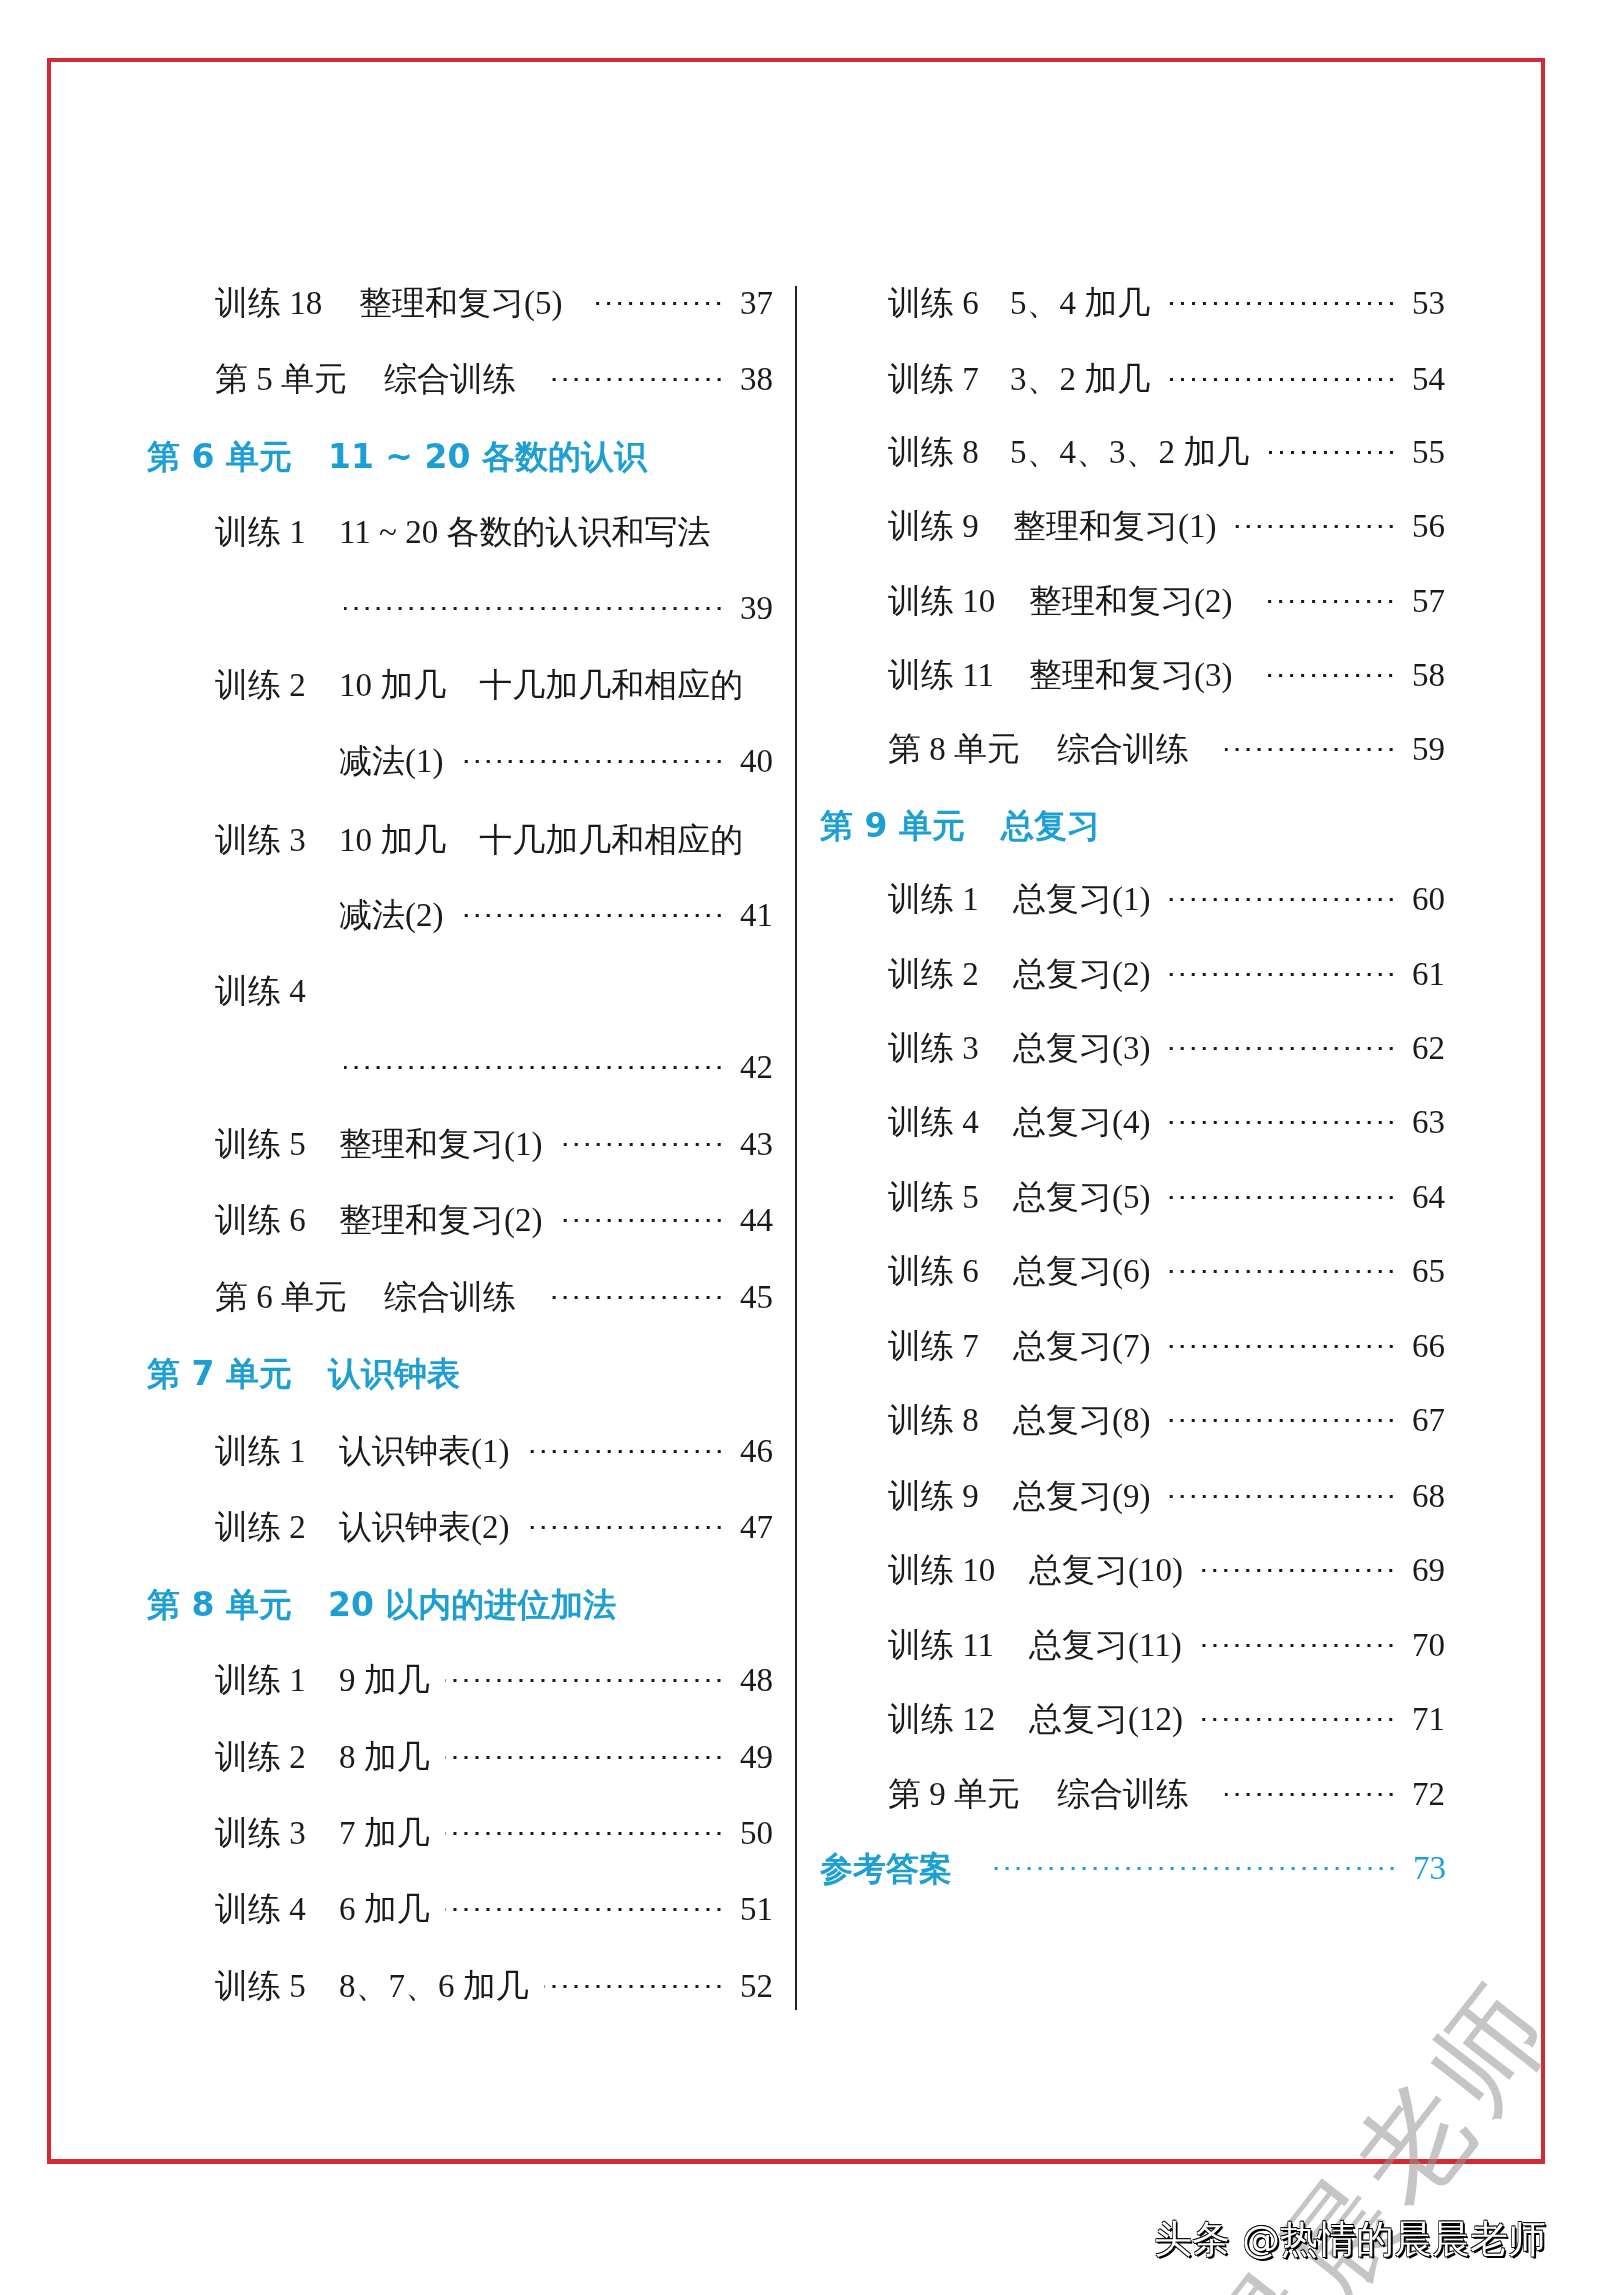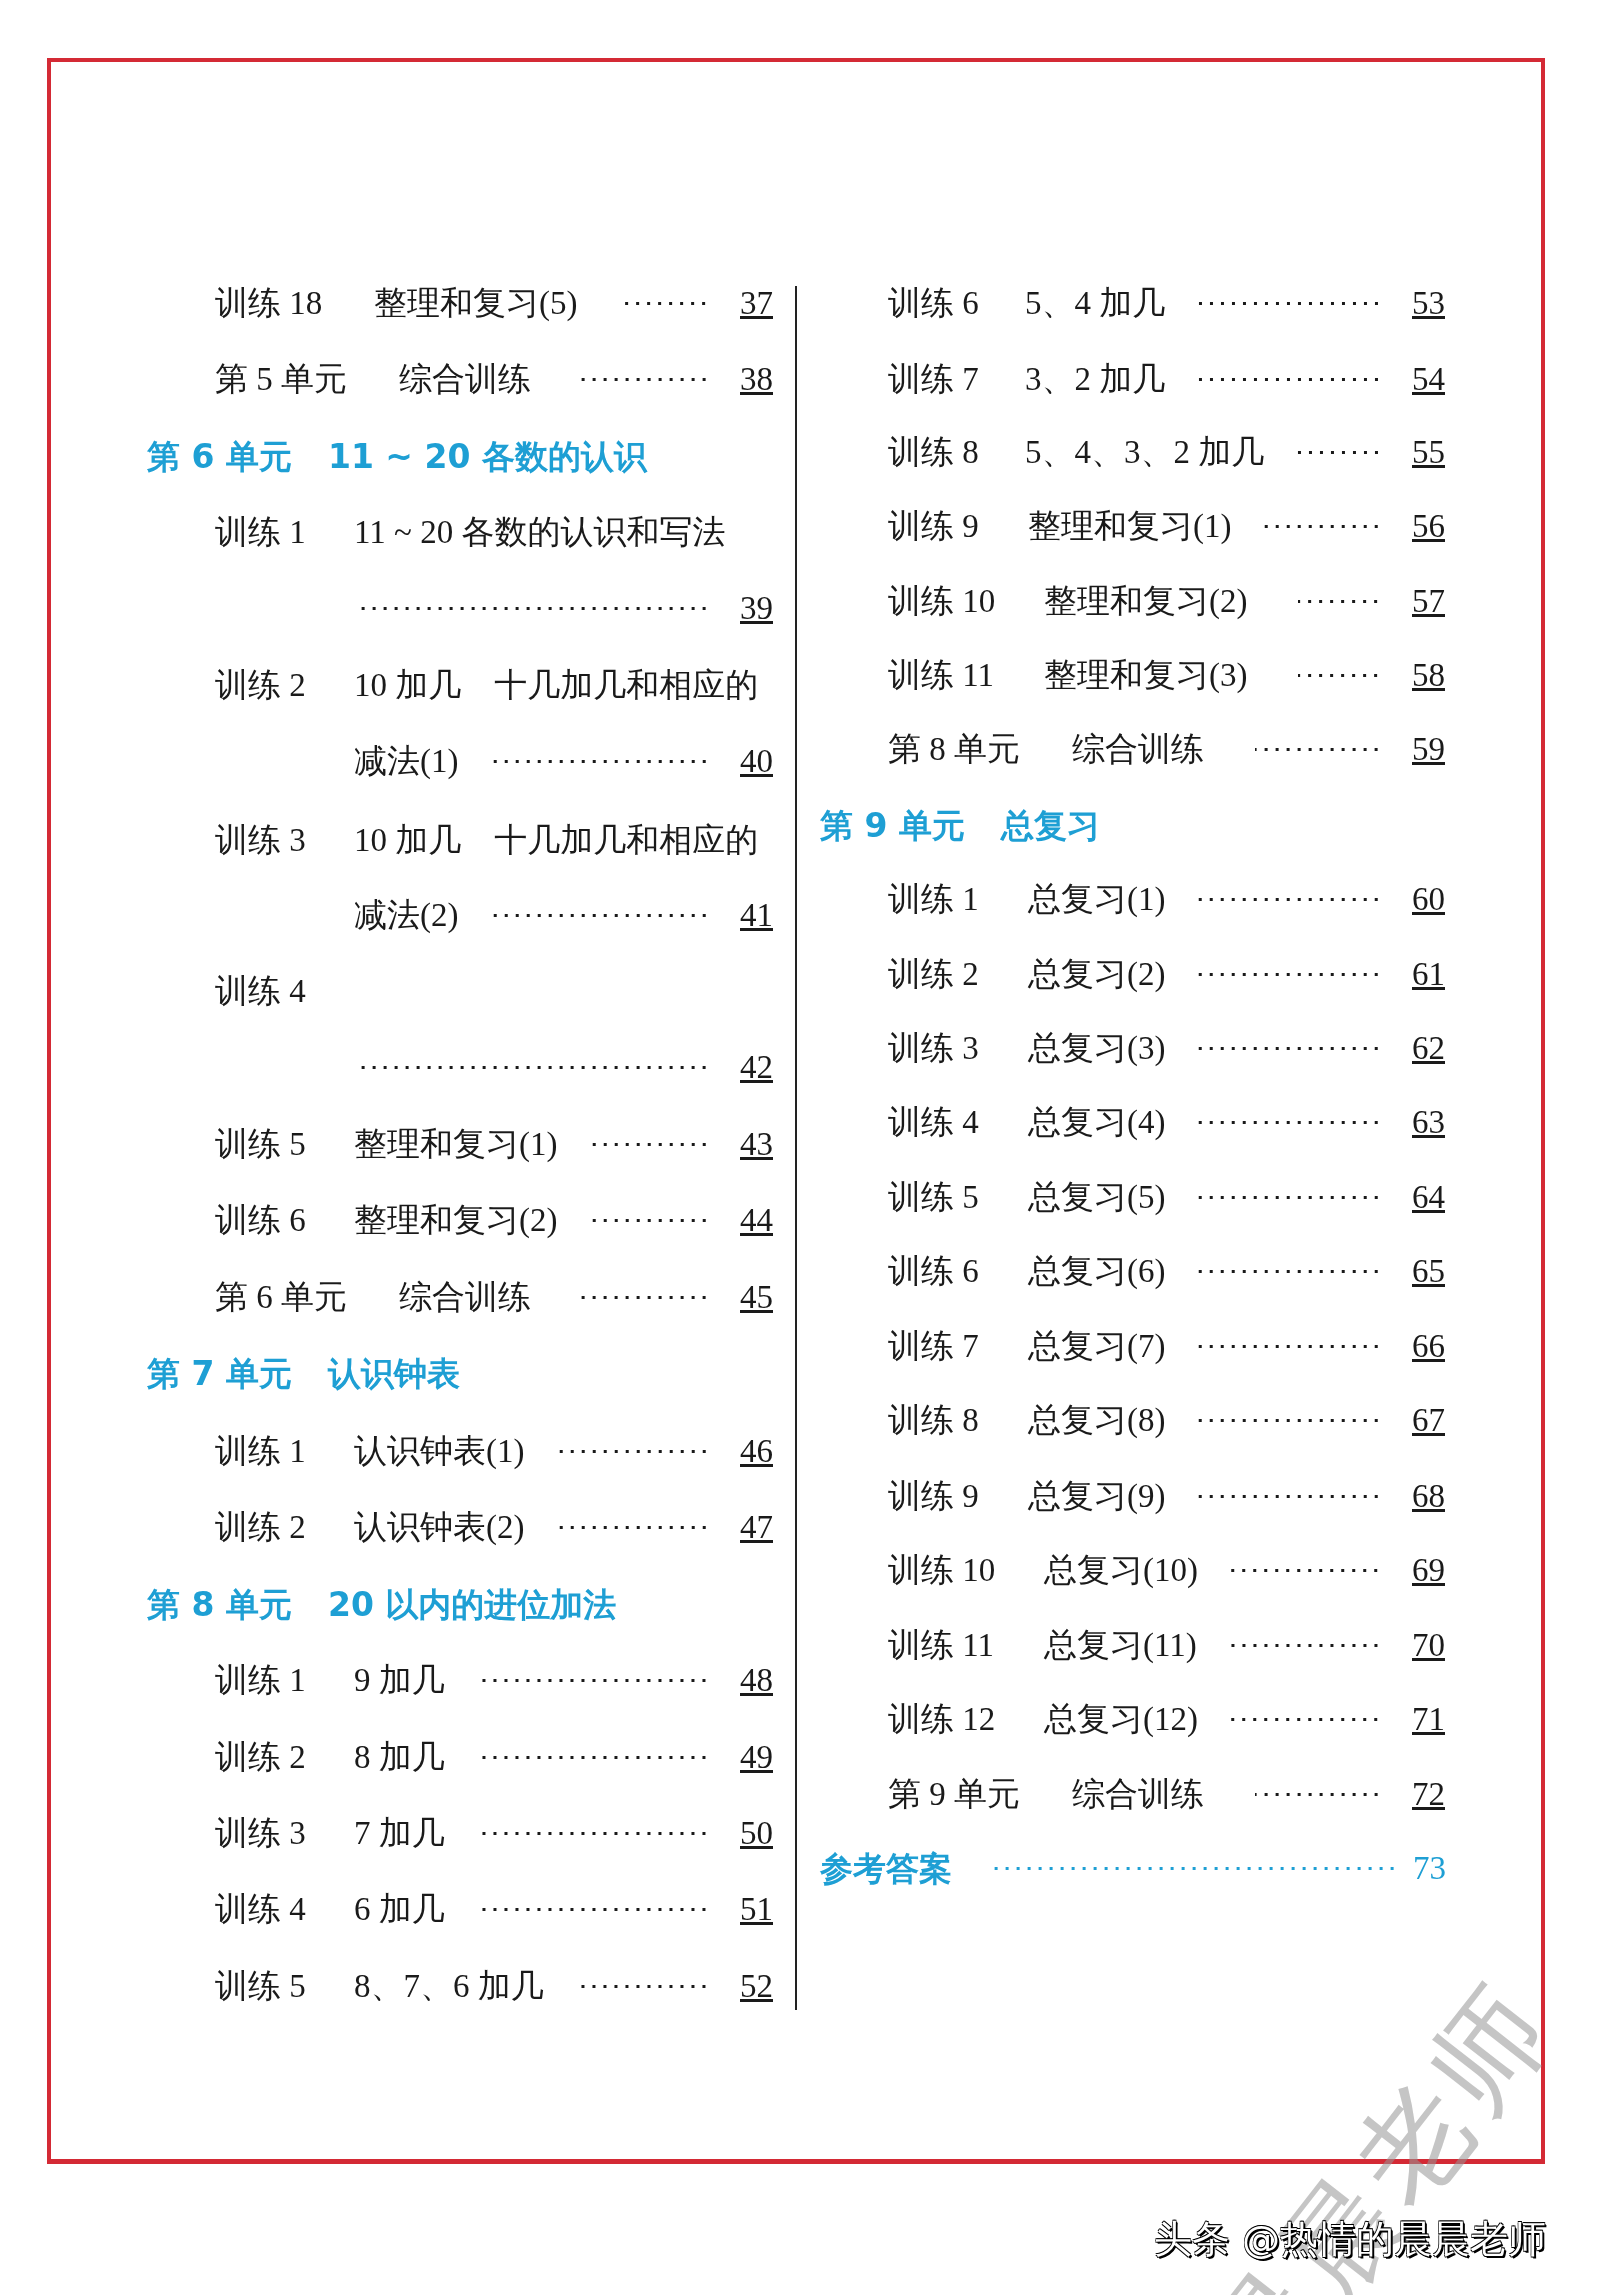--- a/index.html
+++ b/index.html
@@ -2,27 +2,27 @@
 <html style="font-size:9.5px"><head>
 <meta charset="utf-8">
 <style>
   html, body { margin: 0; padding: 0; background: #ffffff; }
   body { width: 1606px; height: 2295px; position: relative; overflow: hidden;
          font-family: "Liberation Serif", "DejaVu Serif", serif; color: #1a1a1a; }
   .frame { position: absolute; left: 47px; top: 58px; width: 1490px; height: 2097px;
            border: 4.7px solid #d42a35; border-bottom-width: 5.3px; }
   .divider { position: absolute; left: 795px; top: 286px; width: 1.8px; height: 1724px; background: #222; }
   .row { position: absolute; height: 47px; display: flex; align-items: flex-end;
-         font-size: 33px; line-height: 47px; white-space: nowrap; gap: 15px; }
+         font-size: 33px; line-height: 47px; white-space: nowrap; }
   .row .lbl { display: inline-block; flex: 0 0 auto; }
   .row .ttl { display: inline-block; flex: 0 0 auto; }
   .row .dots { flex: 1 1 auto; height: 47px; margin: 0 15.4px 0 15.4px;
                background-image: radial-gradient(circle, #1a1a1a 1.5px, transparent 1.8px);
                background-size: 11px 47px; background-position: right center; background-repeat: repeat-x; }
-  .row .pg { flex: 0 0 auto; text-align: right; text-decoration: underline; }
+  .row .pg { flex: 0 0 auto; text-align: right; }
   .left-col { left: 215px; width: 558px; }
   .right-col { left: 888px; width: 557px; }
   .head { position: absolute; height: 47px; line-height: 47px; font-size: 33px; color: #1e9fd4;
           font-family: "DejaVu Sans", "Liberation Sans", sans-serif; font-weight: bold; white-space: nowrap; }
   .head .hunit { display: inline-block; margin-right: 36px; }
   .head-left { left: 147px; }
   .head-right { left: 820px; }
   .answer { position: absolute; left: 820px; width: 626px; height: 47px; display: flex; align-items: center;
             font-size: 33px; line-height: 47px; color: #1e9fd4; white-space: nowrap; }
   .answer .alabel { font-family: "DejaVu Sans", "Liberation Sans", sans-serif; font-weight: bold; flex: 0 0 auto; }

